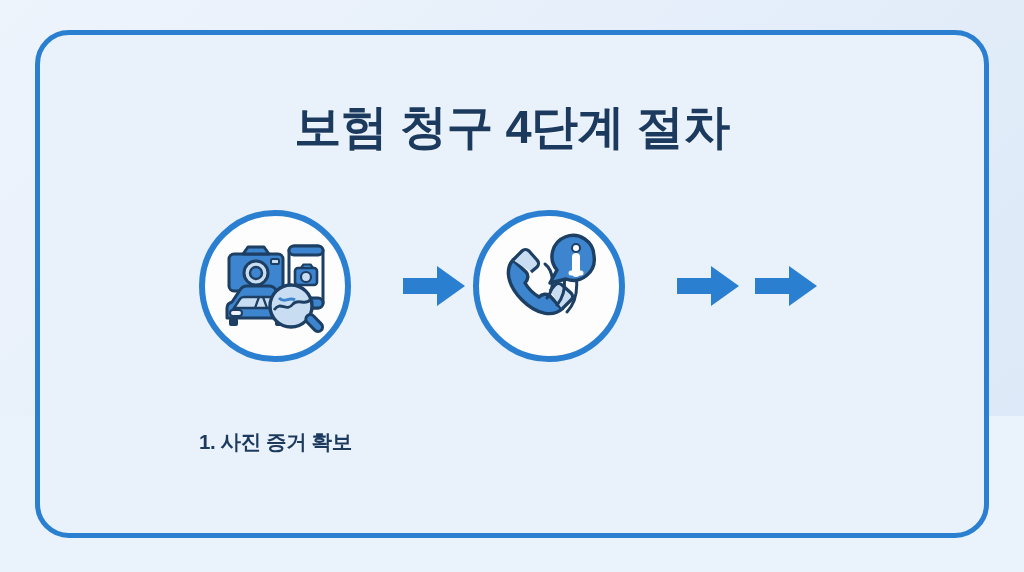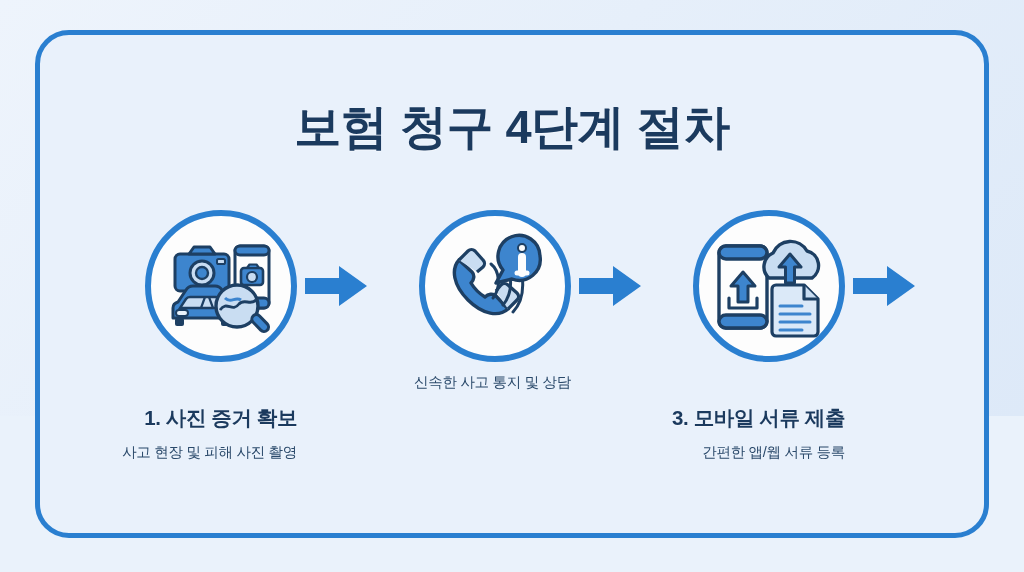--- a/index.html
+++ b/index.html
@@ -59,21 +59,22 @@
     right: 18px;
     top: 175px;
     display: flex;
     align-items: flex-start;
     justify-content: center;
   }
   .step {
     width: 196px;
     display: flex;
     flex-direction: column;
-    align-items: flex-end;
+    align-items: flex-start;
+    gap: 24px;
   }
   .circle {
     width: 152px;
     height: 152px;
     border-radius: 50%;
     background: #fdfdfd;
     border: 6px solid #2a7fd0;
     box-sizing: border-box;
     display: flex;
     align-items: center;
@@ -146,21 +147,20 @@
               <rect x="11" y="80" width="12" height="6" rx="3" fill="#eaf3fc" stroke="#1d3f63" stroke-width="2"></rect>
 
               <circle cx="72" cy="76" r="21" fill="#c9ddf2" stroke="#1d3f63" stroke-width="3.4"></circle>
               <path d="M55 80 c7-10 12 3 19-6 c5-6 12 2 17-4" stroke="#1d3f63" stroke-width="2.8" fill="none"></path>
               <path d="M60 68 c6 6 10-2 16 2" stroke="#3d85ce" stroke-width="3" fill="none"></path>
               <rect x="85" y="89" width="9" height="20" rx="4.5" transform="rotate(-44 85 89)" fill="#3d85ce" stroke="#1d3f63" stroke-width="3"></rect>
             </svg>
           </span>
         </div>
         <div class="step-title">1. 사진 증거 확보</div>
-        <div class="step-desc">사고 현장 및 피해 사진 촬영</div>
       </div>
 
       <div class="arrow">
         <span>
           <svg width="62" height="48" viewBox="0 0 62 48" fill="none">
             <path d="M0 16 h34 V4 L62 24 L34 44 V32 H0 z" fill="#2a7fd0"></path>
           </svg>
         </span>
       </div>
 
@@ -178,54 +178,30 @@
               <path d="M70 23 c17 13 18 44 4 59" stroke="#1d3f63" stroke-width="3" fill="none" stroke-linecap="round"></path>
 
               <path d="M101 26 a21 21 0 1 0-37 14 l-7 13 l16-4 a21 21 0 0 0 28-23 z" fill="#3d85ce" stroke="#1d3f63" stroke-width="3.4" stroke-linejoin="round"></path>
               <circle cx="83" cy="18" r="4" fill="#fdfdfd" stroke="#1d3f63" stroke-width="2"></circle>
               <path d="M83 27 v16" stroke="#fdfdfd" stroke-width="8" stroke-linecap="round"></path>
               <path d="M83 27 v16" stroke="#1d3f63" stroke-width="2.2" stroke-linecap="round" opacity="0"></path>
               <path d="M78 43 h10" stroke="#fdfdfd" stroke-width="5" stroke-linecap="round"></path>
             </svg>
           </span>
         </div>
-        <div class="step-desc">신속한 사고 통지 및 상담</div>
       </div>
 
       <div class="arrow">
         <span>
           <svg width="62" height="48" viewBox="0 0 62 48" fill="none">
             <path d="M0 16 h34 V4 L62 24 L34 44 V32 H0 z" fill="#2a7fd0"></path>
           </svg>
         </span>
       </div>
 
-      <div class="step">
-        <div class="circle">
-          <span>
-            <svg width="112" height="112" viewBox="0 0 112 112" fill="none">
-
-              <rect x="6" y="16" width="48" height="82" rx="7" fill="#fdfdfd" stroke="#1d3f63" stroke-width="3.4"></rect>
-              <rect x="6" y="16" width="48" height="13" rx="7" fill="#3d85ce" stroke="#1d3f63" stroke-width="3.4"></rect>
-              <rect x="6" y="85" width="48" height="13" rx="7" fill="#3d85ce" stroke="#1d3f63" stroke-width="3.4"></rect>
-              <path d="M30 42 l12 14 h-7 v16 h-10 V56 h-7 z" fill="#3d85ce" stroke="#1d3f63" stroke-width="3" stroke-linejoin="round"></path>
-              <path d="M16 68 v10 h28 V68" stroke="#1d3f63" stroke-width="3.2" fill="none" stroke-linecap="round" stroke-linejoin="round"></path>
-
-              <path d="M56 48 a15 15 0 0 1 4-25 a19 19 0 0 1 34-2 a15 15 0 0 1 5 27 z" fill="#c9ddf2" stroke="#1d3f63" stroke-width="3.4" stroke-linejoin="round"></path>
-              <path d="M77 24 l11 13 h-6.5 v16 h-9 V37 H66 z" fill="#3d85ce" stroke="#1d3f63" stroke-width="3" stroke-linejoin="round"></path>
-
-              <path d="M63 55 h28 l14 14 v33 a4 4 0 0 1-4 4 H63 a4 4 0 0 1-4-4 V59 a4 4 0 0 1 4-4 z" fill="#dbe9f8" stroke="#1d3f63" stroke-width="3.2" stroke-linejoin="round"></path>
-              <path d="M91 55 v14 h14" fill="#c9ddf2" stroke="#1d3f63" stroke-width="3.2" stroke-linejoin="round"></path>
-              <path d="M67 76 h22 M67 84 h30 M67 92 h30 M67 100 h22" stroke="#3d85ce" stroke-width="3" stroke-linecap="round"></path>
-            </svg>
-          </span>
-        </div>
-        <div class="step-title">3. 모바일 서류 제출</div>
-        <div class="step-desc">간편한 앱/웹 서류 등록</div>
-      </div>
 
       <div class="arrow">
         <span>
           <svg width="62" height="48" viewBox="0 0 62 48" fill="none">
             <path d="M0 16 h34 V4 L62 24 L34 44 V32 H0 z" fill="#2a7fd0"></path>
           </svg>
         </span>
       </div>
 
 

